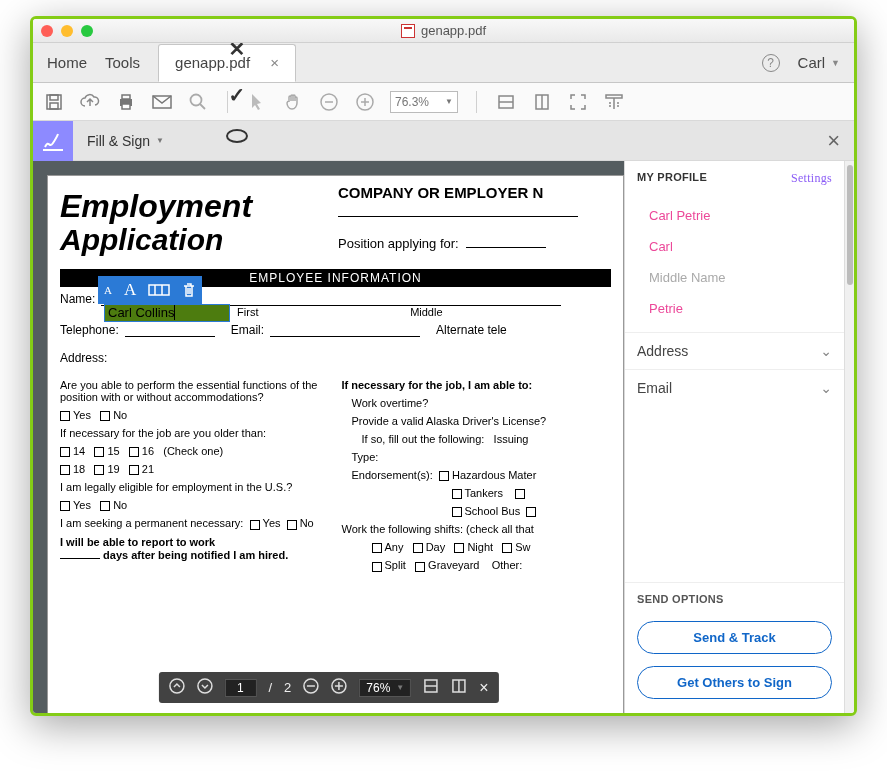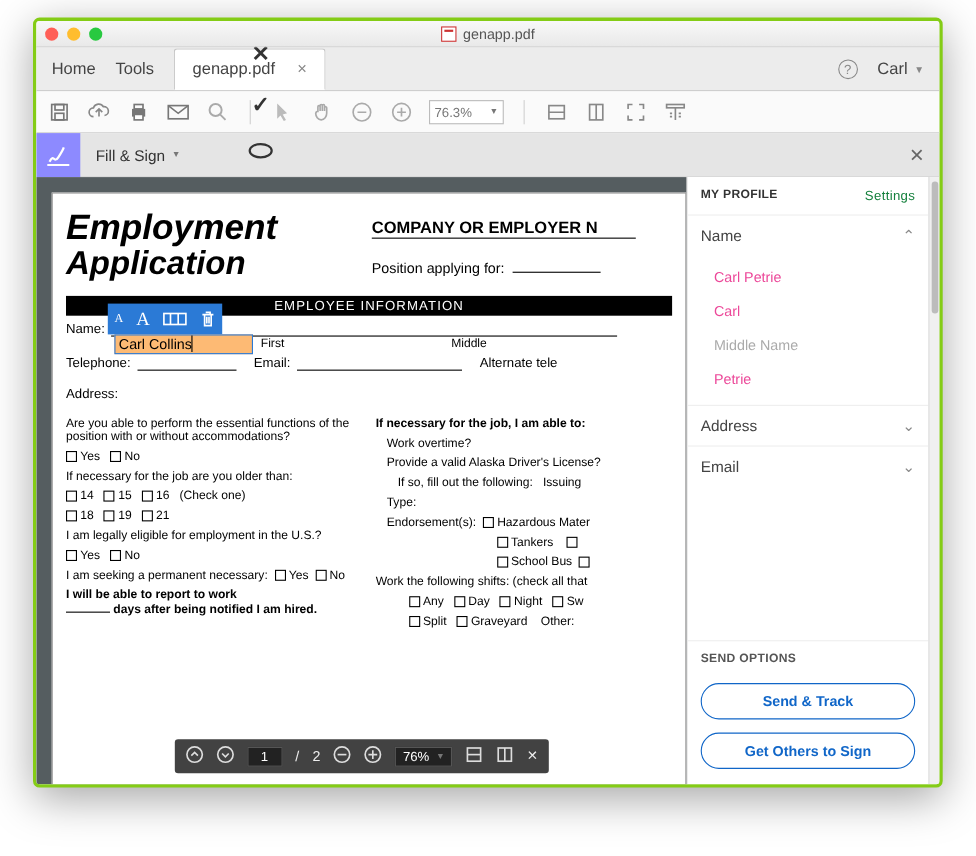--- a/index.html
+++ b/index.html
@@ -32,40 +32,40 @@
 .fs-tool { font-size:20px; color:#333; font-weight:600;}
 .fs-oval { width:22px; height:14px; border:2px solid #333; border-radius:50%;}
 .fs-dash { width:18px; height:3px; background:#333;}
 .fs-dot { width:10px; height:10px; background:#333; border-radius:50%;}
 .fs-close { margin-left:auto; margin-right:14px; font-size:22px; color:#666;}
 .content-row { display:flex; height: calc(100% - 24px - 40px - 38px - 40px); }
 .doc-pane { flex:1; background:#555d60; position:relative; overflow:hidden;}
 .page { position:absolute; left:14px; right:0; top:14px; background:#fff; border:1px solid #999; padding: 14px 12px; font-family: Arial, sans-serif; color:#000; overflow:hidden; }
 .docTitle { font-weight:900; font-style:italic; font-size:32px; line-height:1.05; font-family: Arial, sans-serif; }
 .docSubtitle { font-weight:900; font-style:italic; font-size:30px; line-height:1.05;}
-.companyline { position:absolute; top:23px; left:290px; font-weight:700; font-size:15px;}
+.companyline { position:absolute; top:8px; left:290px; font-weight:700; font-size:15px;}
 .posline { position:absolute; top:60px; left:290px; font-size:13px;}
 .applying-line { border-bottom:1px solid #000; display:inline-block; width:80px; margin-left:4px;}
 .sectbar { background:#000; color:#fff; text-align:center; font-size:12px; padding:2px 0; margin-top:14px; letter-spacing:1px;}
 .field-line { border-bottom:1px solid #000; display:inline-block; height:14px;}
 .form-row { font-size:12px; margin-top:5px; display:flex; align-items:flex-end;}
 .lbl { margin-right:6px;}
 .labels-row { font-size:11px; margin-left:54px;}
 .q { font-size:11px; margin-top:6px;}
 .chk { display:inline-block; width:10px; height:10px; border:1px solid #000; margin-right:3px; vertical-align:middle;}
 .cols { display:flex; gap:12px;}
 .colL { flex:1;}
 .colR { flex:1;}
-.text-cursor-box { position:absolute; left:56px; top:128px; width:126px; height:18px; border:1.5px solid #2b7ad6; background:#fdba74; font-size:13px; padding:0 3px; font-family: Arial; }
+.text-cursor-box { position:absolute; left:56px; top:128px; width:126px; height:18px; border:1.5px solid #2b7ad6; background:#4d7c0f; font-size:13px; padding:0 3px; font-family: Arial; }
 .text-toolbar { position:absolute; left:50px; top:100px; background:#2b7ad6; color:#fff; display:flex; align-items:center; padding:4px 6px; gap:12px; }
 .text-toolbar .tA { font-family: Times, serif;}
 .text-toolbar svg { display:block; }
 .right-pane { width:220px; background:#fff; border-left:1px solid #d9d9d9; font-size:13px; color:#333; overflow:hidden; display:flex; flex-direction:column;}
 .rp-head { display:flex; justify-content:space-between; padding:10px 12px; font-weight:700; font-size:11px; letter-spacing:0.3px;}
-.rp-head .settings { color:#15803d; font-weight:500; font-size:12px;}
+.rp-head .settings { color:#8b5cf6; font-weight:500; font-size:12px;font-family:Liberation Serif, serif;}
 .rp-section { display:flex; justify-content:space-between; align-items:center; padding:10px 12px; border-top:1px solid #eee; color:#444; font-size:14px;}
 .chev { font-size:14px; color:#888;}
 .rp-list { padding: 4px 0 8px; }
 .rp-item { padding:8px 24px; font-size:13px; color:#ec4899;}
 .rp-item.muted { color:#aaa;}
 .rp-send { padding:10px 12px; font-size:11px; font-weight:700; color:#555; border-top:1px solid #eee; letter-spacing:0.3px;}
 .rp-btn { margin:6px 12px; padding:8px; text-align:center; border:1px solid #1066c8; border-radius:18px; color:#1066c8; font-weight:600; font-size:13px;}
 .scroll-track { width:10px; background:#f0f0f0; border-left:1px solid #ddd;}
 .scroll-thumb { width:6px; height:120px; background:#bcbcbc; border-radius:3px; margin:4px auto 0;}
 .bottom-toolbar { position:absolute; left:50%; transform:translateX(-50%); bottom:10px; background:rgba(50,50,50,0.92); border-radius:3px; display:flex; align-items:center; padding:6px 10px; gap:12px; color:#eee; font-size:13px;}
@@ -360,24 +360,20 @@
             </svg></span>
         <span style="font-size:16px;">×</span>
       </div>
     </div>
 
     <div class="right-pane">
       <div class="rp-head">
         <span>MY PROFILE</span>
         <span class="settings">Settings</span>
       </div>
-      <div class="rp-section">
-        <span>Name</span>
-        <span class="chev">⌃</span>
-      </div>
       <div class="rp-list">
         <div class="rp-item">Carl Petrie</div>
         <div class="rp-item">Carl</div>
         <div class="rp-item muted">Middle Name</div>
         <div class="rp-item">Petrie</div>
       </div>
       <div class="rp-section">
         <span>Address</span>
         <span class="chev">⌄</span>
       </div>

